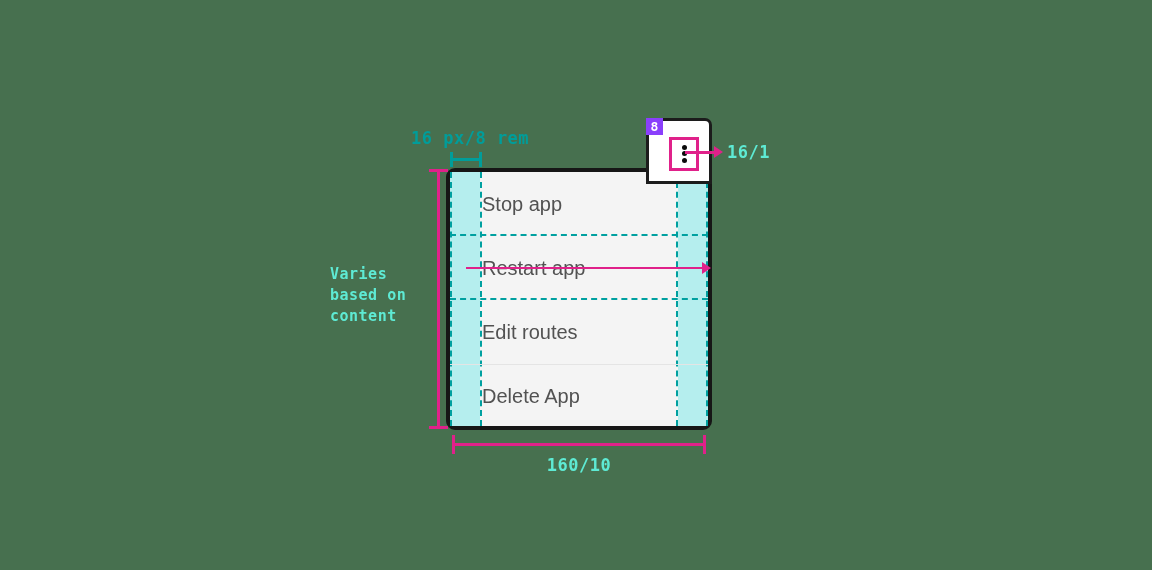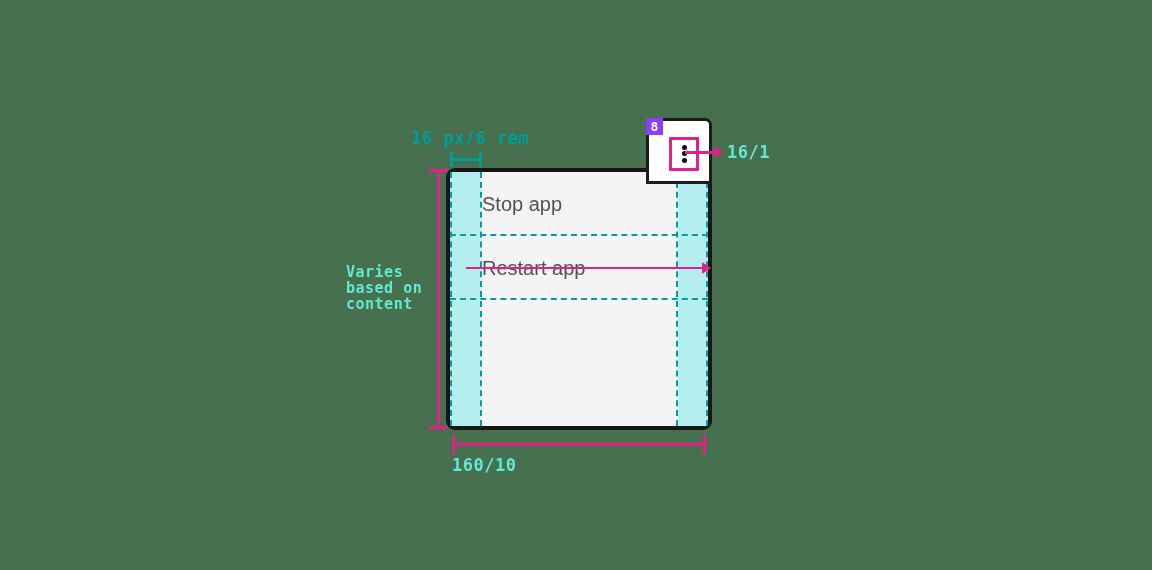--- a/index.html
+++ b/index.html
@@ -101,40 +101,40 @@
   }
   #dim-height-cap-top{
     position:absolute;left:429px;top:169px;width:19px;height:3px;
     background:#e0218a;z-index:5;
   }
   #dim-height-cap-bot{
     position:absolute;left:429px;top:426px;width:19px;height:3px;
     background:#e0218a;z-index:5;
   }
   #lbl-varies{
-    position:absolute;left:346px;top:264px;width:110px;
-    font-size:15px;line-height:16px;text-align:left;z-index:5;
+    position:absolute;left:330px;top:264px;width:110px;
+    font-size:15px;line-height:21px;text-align:left;z-index:5;
   }
 
   
   #dim-width-line{
     position:absolute;left:452px;top:443px;width:254px;height:3px;
     background:#e0218a;z-index:5;
   }
   #dim-width-cap-l{
     position:absolute;left:452px;top:435px;width:3px;height:19px;
     background:#e0218a;z-index:5;
   }
   #dim-width-cap-r{
     position:absolute;left:703px;top:435px;width:3px;height:19px;
     background:#e0218a;z-index:5;
   }
   #lbl-width{
     position:absolute;left:452px;top:455px;width:254px;
-    text-align:left;font-size:17px;z-index:5;
+    text-align:center;font-size:17px;z-index:5;
   }
 
   
   #vcenter-line{
     position:absolute;left:466px;top:267px;width:240px;height:2px;
     background:#e0218a;z-index:5;
   }
   #vcenter-arrow{
     position:absolute;left:702px;top:262px;
     width:0;height:0;
@@ -181,21 +181,21 @@
     position:absolute;top:0;width:3px;height:15px;background:#009d9a;
   }
   #pad-bracket .pb-end.l{left:0;}
   #pad-bracket .pb-end.r{right:0;}
 </style>
 </head>
 <body>
 
 <div class="stage">
 
-  <div id="lbl-pad" class="mono lbl-teal">16 px/6 rem</div>
+  <div id="lbl-pad" class="mono lbl-teal">16 px/8 rem</div>
 
   <div id="pad-bracket">
     <div class="pb-bar"></div>
     <div class="pb-end l"></div>
     <div class="pb-end r"></div>
   </div>
 
   <div id="trigger">
     <div id="trigger-badge">8</div>
     <div id="kebab-box">
@@ -214,20 +214,26 @@
     <div class="pad-band left"></div>
     <div class="pad-band right"></div>
 
     <div id="menu-list">
       <div class="menu-item i0">
         <span>Stop app</span>
       </div>
       <div class="menu-item i1">
         <span>Restart app</span>
       </div>
+      <div class="menu-item i2">
+        <span>Edit routes</span>
+      </div>
+      <div class="menu-item i3">
+        <span>Delete App</span>
+      </div>
     </div>
 
     <div class="vguide vg0"></div>
     <div class="vguide vg1"></div>
     <div class="vguide vg2"></div>
     <div class="vguide vg3"></div>
 
     <div class="hguide hg0"></div>
     <div class="hguide hg1"></div>
   </div>

